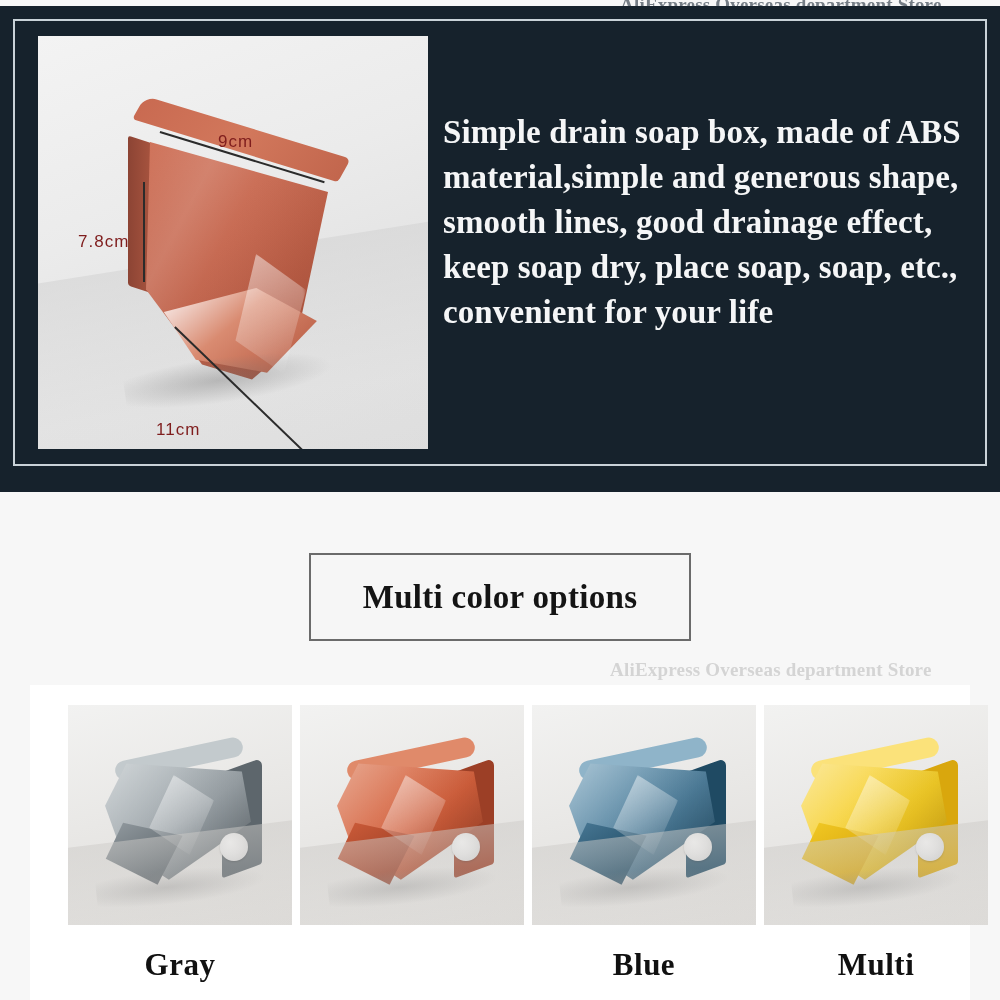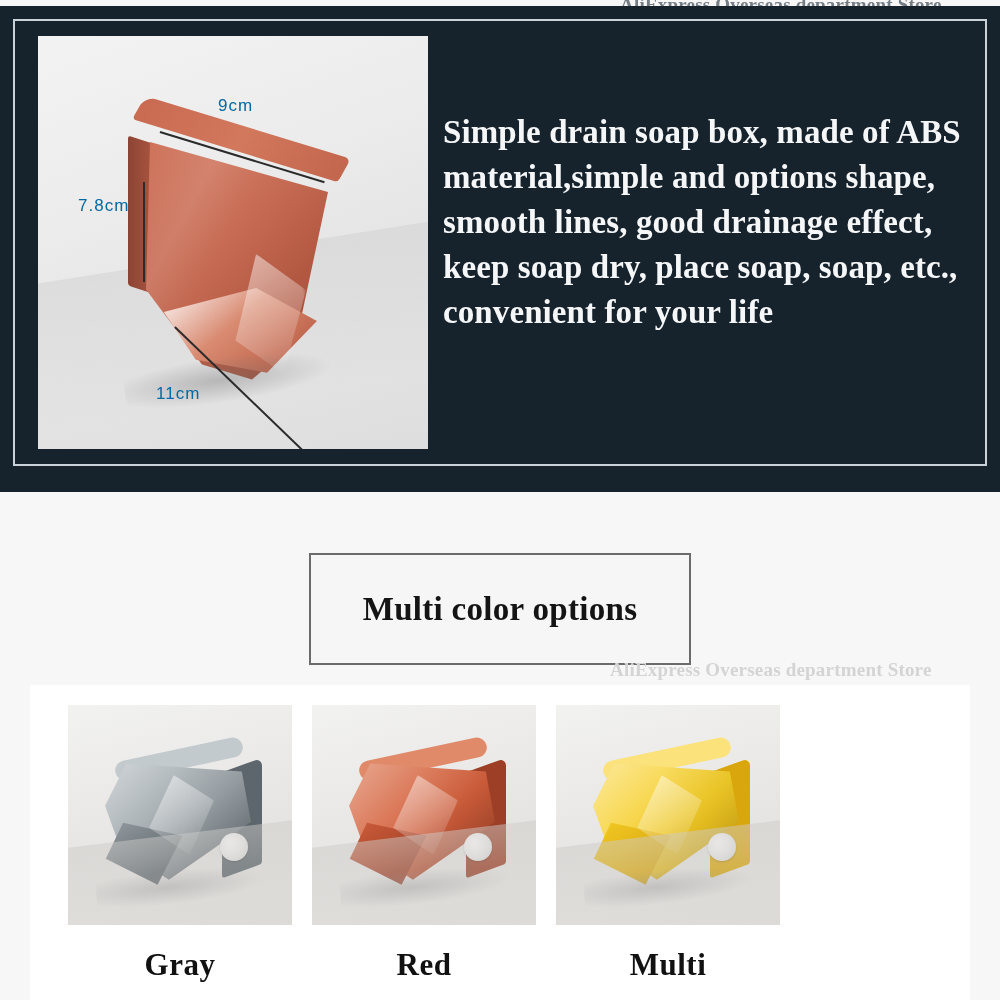--- a/index.html
+++ b/index.html
@@ -168,23 +168,24 @@
 
   
   .dim-line {
     position: absolute;
     background: #2b2b2b;
   }
   .dim-label {
     position: absolute;
     font-family: "Liberation Sans", sans-serif;
     font-size: 17px;
-    color: #0369a1;
+    color: #7f1d1d;
     white-space: nowrap;
     letter-spacing: 1px;
+    margin-top: 36px;
   }
   .dim-9 {
     left: 122px;
     top: 95px;
     width: 172px;
     height: 1.6px;
     transform: rotate(17deg);
     transform-origin: left center;
   }
   .lbl-9 { left: 180px; top: 60px; }
@@ -218,21 +219,21 @@
     line-height: 45px;
     letter-spacing: 0.1px;
   }
 
   
   .section-heading-wrap {
     position: absolute;
     left: 309px;
     top: 553px;
     width: 382px;
-    height: 112px;
+    height: 88px;
     box-sizing: border-box;
     border: 2px solid #6b6b6b;
     background: #f6f6f6;
     display: flex;
     align-items: center;
     justify-content: center;
   }
   .section-heading {
     font-family: "Liberation Serif", serif;
     font-weight: bold;
@@ -249,21 +250,21 @@
     width: 940px;
     height: 315px;
     background: #ffffff;
   }
   .swatch-row {
     position: absolute;
     left: 18px;
     top: 20px;
     width: 904px;
     display: flex;
-    gap: 20px;
+    gap: 8px;
     padding-left: 20px;
   }
   .swatch {
     width: 224px;
   }
   .swatch-img {
     position: relative;
     width: 224px;
     height: 220px;
     overflow: hidden;
@@ -399,21 +400,21 @@
       <div class="dim-line dim-9"></div>
       <div class="dim-label lbl-9">9cm</div>
 
       <div class="dim-line dim-78"></div>
       <div class="dim-label lbl-78">7.8cm</div>
 
       <div class="dim-line dim-11"></div>
       <div class="dim-label lbl-11">11cm</div>
     </div>
 
-    <div class="hero-copy">Simple drain soap box, made of ABS material,simple and options shape, smooth lines, good drainage effect, keep soap dry, place soap, soap, etc., convenient for your life</div>
+    <div class="hero-copy">Simple drain soap box, made of ABS material,simple and generous shape, smooth lines, good drainage effect, keep soap dry, place soap, soap, etc., convenient for your life</div>
   </div>
 
   <div class="section-heading-wrap">
     <div class="section-heading">Multi color options</div>
   </div>
 
   <div class="watermark mid">AliExpress Overseas department Store</div>
 
   <div class="swatch-card">
     <div class="swatch-row" id="swatch-row">
@@ -436,21 +437,34 @@
             <div class="mini" style="--base: #d4603c; --light: #e08a6a; --dark: #9c3f26;">
               <div class="m-side"></div>
               <div class="m-top"></div>
               <div class="m-body"></div>
               <div class="m-lip"></div>
               <div class="m-gloss"></div>
               <div class="m-knob"></div>
               <div class="m-shadow"></div>
             </div>
           </div>
-          <div class="swatch-label">Red</div>
+        </div>
+        <div class="swatch">
+          <div class="swatch-img">
+            <div class="mini" style="--base: #4f7f9c; --light: #8fb4c9; --dark: #1f4a63;">
+              <div class="m-side"></div>
+              <div class="m-top"></div>
+              <div class="m-body"></div>
+              <div class="m-lip"></div>
+              <div class="m-gloss"></div>
+              <div class="m-knob"></div>
+              <div class="m-shadow"></div>
+            </div>
+          </div>
+          <div class="swatch-label">Blue</div>
         </div>
         <div class="swatch">
           <div class="swatch-img">
             <div class="mini" style="--base: #f5ce28; --light: #fbe27a; --dark: #d9a70d;">
               <div class="m-side"></div>
               <div class="m-top"></div>
               <div class="m-body"></div>
               <div class="m-lip"></div>
               <div class="m-gloss"></div>
               <div class="m-knob"></div>

